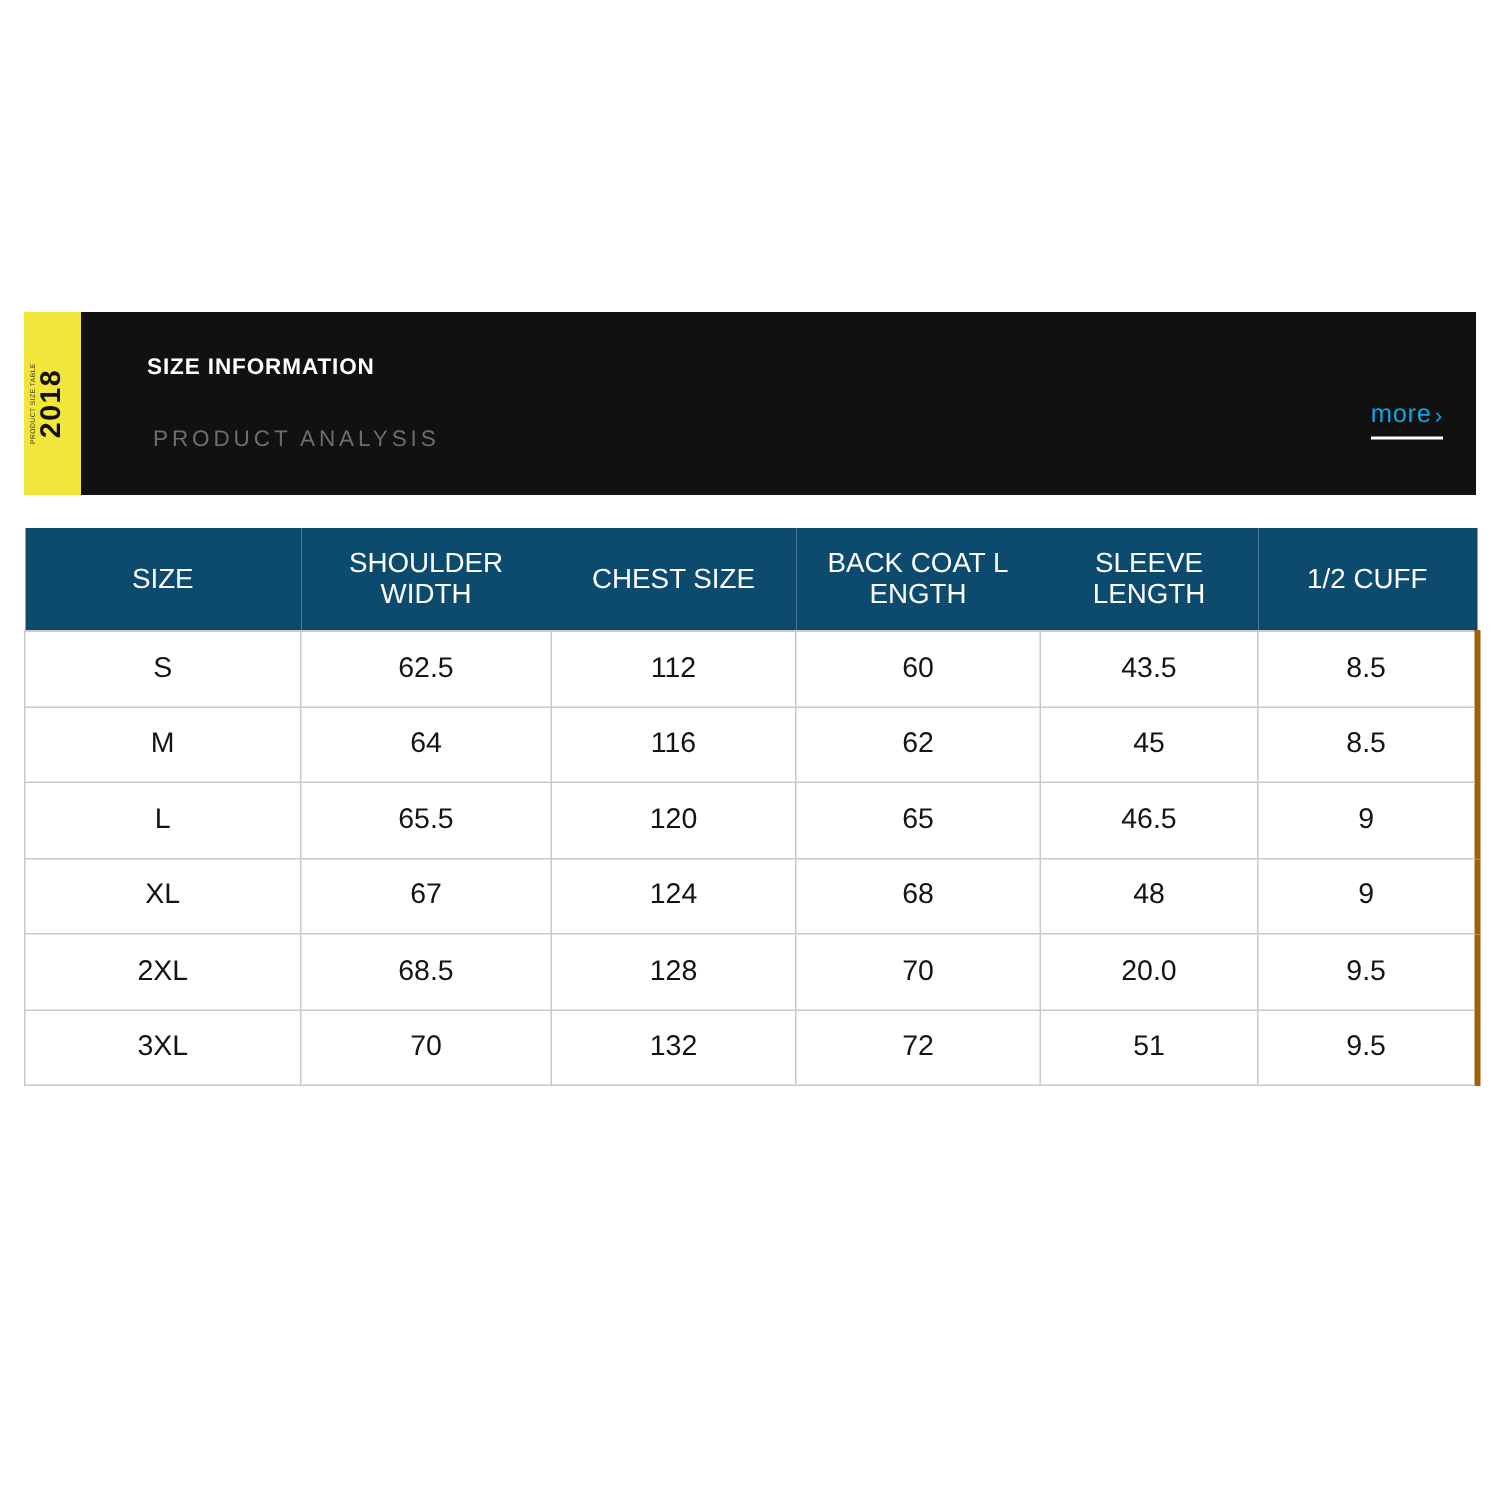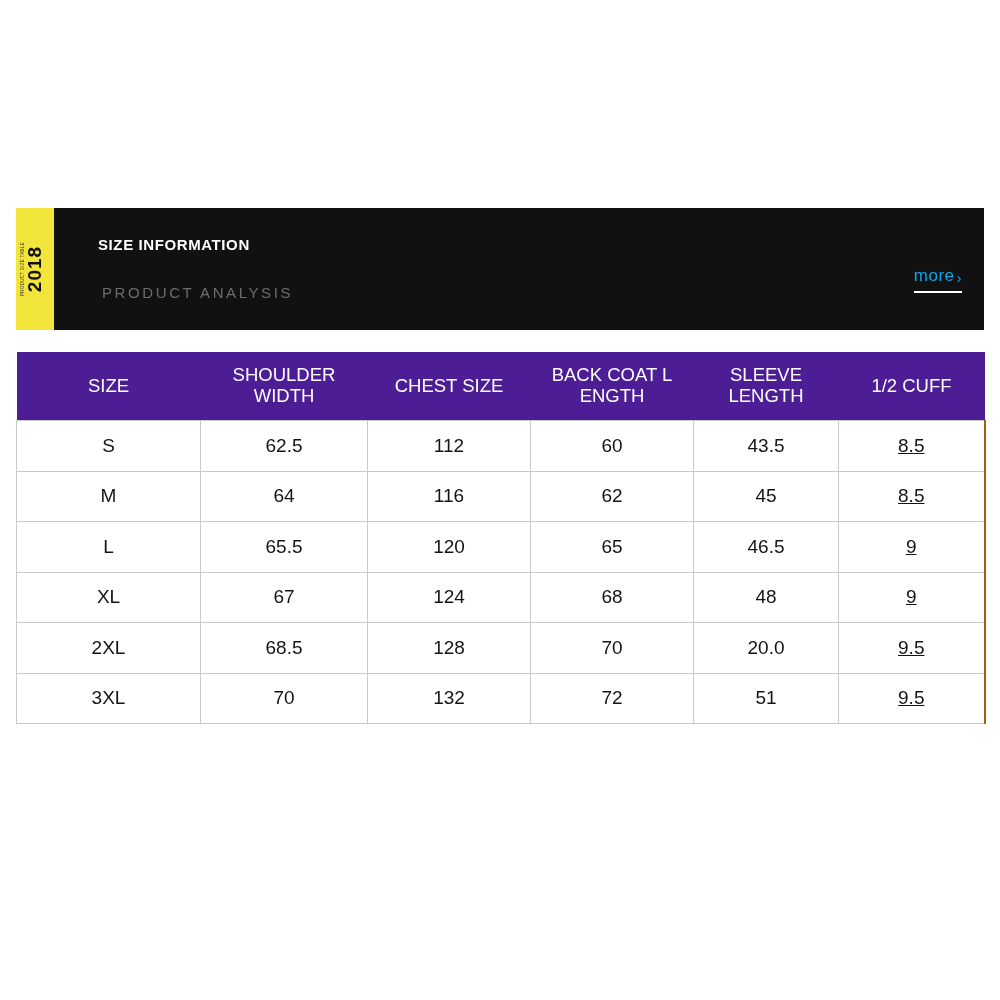--- a/index.html
+++ b/index.html
@@ -112,21 +112,21 @@
   .size-table {
     position: absolute;
     left: 16px;
     top: 352px;
     width: 968px;
     border-collapse: collapse;
     table-layout: fixed;
   }
 
   .size-table th {
-    background: #4c1d95;
+    background: #0c4a6e;
     color: #ffffff;
     font-weight: normal;
     font-size: 18.5px;
     height: 68px;
     vertical-align: middle;
     text-align: center;
     padding: 0 2px;
     line-height: 1.12;
     border: none;
   }
@@ -138,22 +138,21 @@
     vertical-align: middle;
     font-size: 19px;
     color: #141414;
     background: #ffffff;
   }
 
   .size-table tr td:first-child {
     border-left: 1px solid #c9c9c9;
   }
   .size-table tr td:last-child {
-    border-right: 2px solid #a16207;
-    text-decoration: underline;
+    border-right: 4px solid #a16207;
   }
 
   .col-0 { width: 184px; }
   .col-1 { width: 167px; }
   .col-2 { width: 163px; }
   .col-3 { width: 163px; }
   .col-4 { width: 145px; }
   .col-5 { width: 146px; }
 </style>
 </head>

